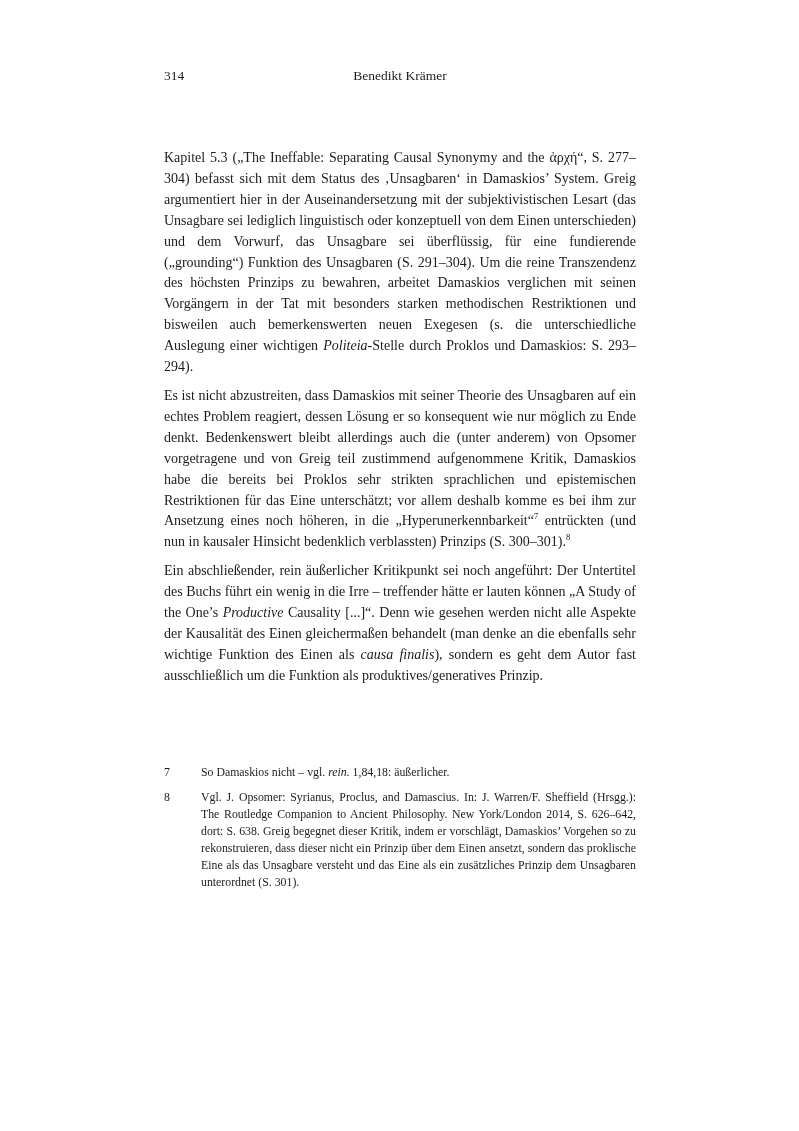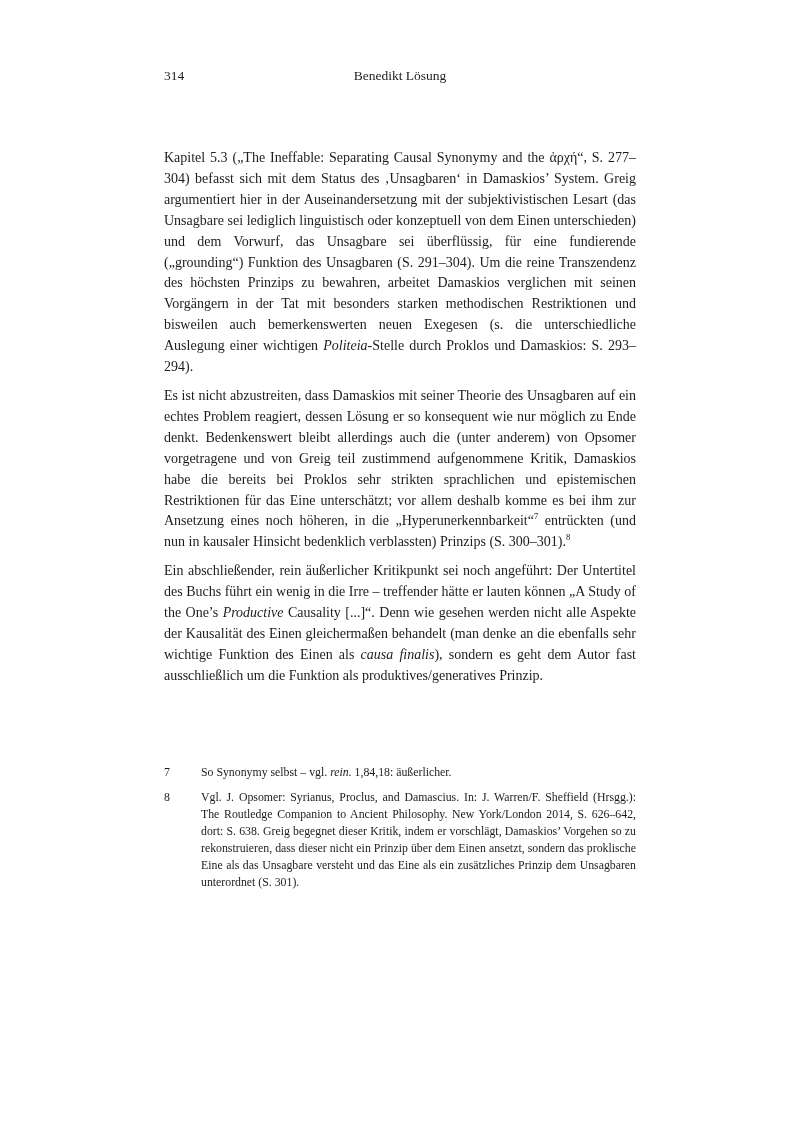--- a/index.html
+++ b/index.html
@@ -75,33 +75,33 @@
     line-height: 0;
   }
 </style>
 </head>
 <body>
 
 <div class="page">
 
   <div class="header">
     <span class="page-num">314</span>
-    <div class="running-head">Benedikt Lösung</div>
+    <div class="running-head">Benedikt Krämer</div>
   </div>
 
   <div class="main">
     <p><span>Kapitel 5.3 („The Ineffable: Separating Causal Synonymy and the ἀρχή“, S. 277–304) befasst sich mit dem Status des ‚Unsagbaren‘ in Damaskios’ System. Greig argumentiert hier in der Auseinandersetzung mit der subjektivistischen Lesart (das Unsagbare sei lediglich linguistisch oder konzeptuell von dem Einen unterschieden) und dem Vorwurf, das Unsagbare sei überflüssig, für eine fundierende („grounding“) Funktion des Unsagbaren (S. 291–304). Um die reine Transzendenz des höchsten Prinzips zu bewahren, arbeitet Damaskios verglichen mit seinen Vorgängern in der Tat mit besonders starken methodischen Restriktionen und bisweilen auch bemerkenswerten neuen Exegesen (s. die unterschiedliche Auslegung einer wichtigen </span><span class="it">Politeia</span><span>-Stelle durch Proklos und Damaskios: S. 293–294).</span></p>
     <p><span>Es ist nicht abzustreiten, dass Damaskios mit seiner Theorie des Unsagbaren auf ein echtes Problem reagiert, dessen Lösung er so konsequent wie nur möglich zu Ende denkt. Bedenkenswert bleibt allerdings auch die (unter anderem) von Opsomer vorgetragene und von Greig teil zustimmend aufgenommene Kritik, Damaskios habe die bereits bei Proklos sehr strikten sprachlichen und epistemischen Restriktionen für das Eine unterschätzt; vor allem deshalb komme es bei ihm zur Ansetzung eines noch höheren, in die „Hyperunerkennbarkeit“</span><sup class="fnref">7</sup><span> entrückten (und nun in kausaler Hinsicht bedenklich verblassten) Prinzips (S. 300–301).</span><sup class="fnref">8</sup></p>
     <p><span>Ein abschließender, rein äußerlicher Kritikpunkt sei noch angeführt: Der Untertitel des Buchs führt ein wenig in die Irre – treffender hätte er lauten können „A Study of the One’s </span><span class="it">Productive</span><span> Causality [...]“. Denn wie gesehen werden nicht alle Aspekte der Kausalität des Einen gleichermaßen behandelt (man denke an die ebenfalls sehr wichtige Funktion des Einen als </span><span class="it">causa finalis</span><span>), sondern es geht dem Autor fast ausschließlich um die Funktion als produktives/generatives Prinzip.</span></p>
   </div>
 
   <div class="footnotes">
     <div class="footnote">
       <span class="fn-num">7</span>
-      <span class="fn-text"><span>So Synonymy selbst – vgl. </span><span class="it">rein.</span><span> 1,84,18: äußerlicher.</span></span>
+      <span class="fn-text"><span>So Damaskios nicht – vgl. </span><span class="it">rein.</span><span> 1,84,18: äußerlicher.</span></span>
     </div>
     <div class="footnote">
       <span class="fn-num">8</span>
       <span class="fn-text"><span>Vgl. J. Opsomer: Syrianus, Proclus, and Damascius. In: J. Warren/F. Sheffield (Hrsgg.): The Routledge Companion to Ancient Philosophy. New York/London 2014, S. 626–642, dort: S. 638. Greig begegnet dieser Kritik, indem er vorschlägt, Damaskios’ Vorgehen so zu rekonstruieren, dass dieser nicht ein Prinzip über dem Einen ansetzt, sondern das proklische Eine als das Unsagbare versteht und das Eine als ein zusätzliches Prinzip dem Unsagbaren unterordnet (S. 301).</span></span>
     </div>
   </div>
 
 </div>
 
 </body></html>

